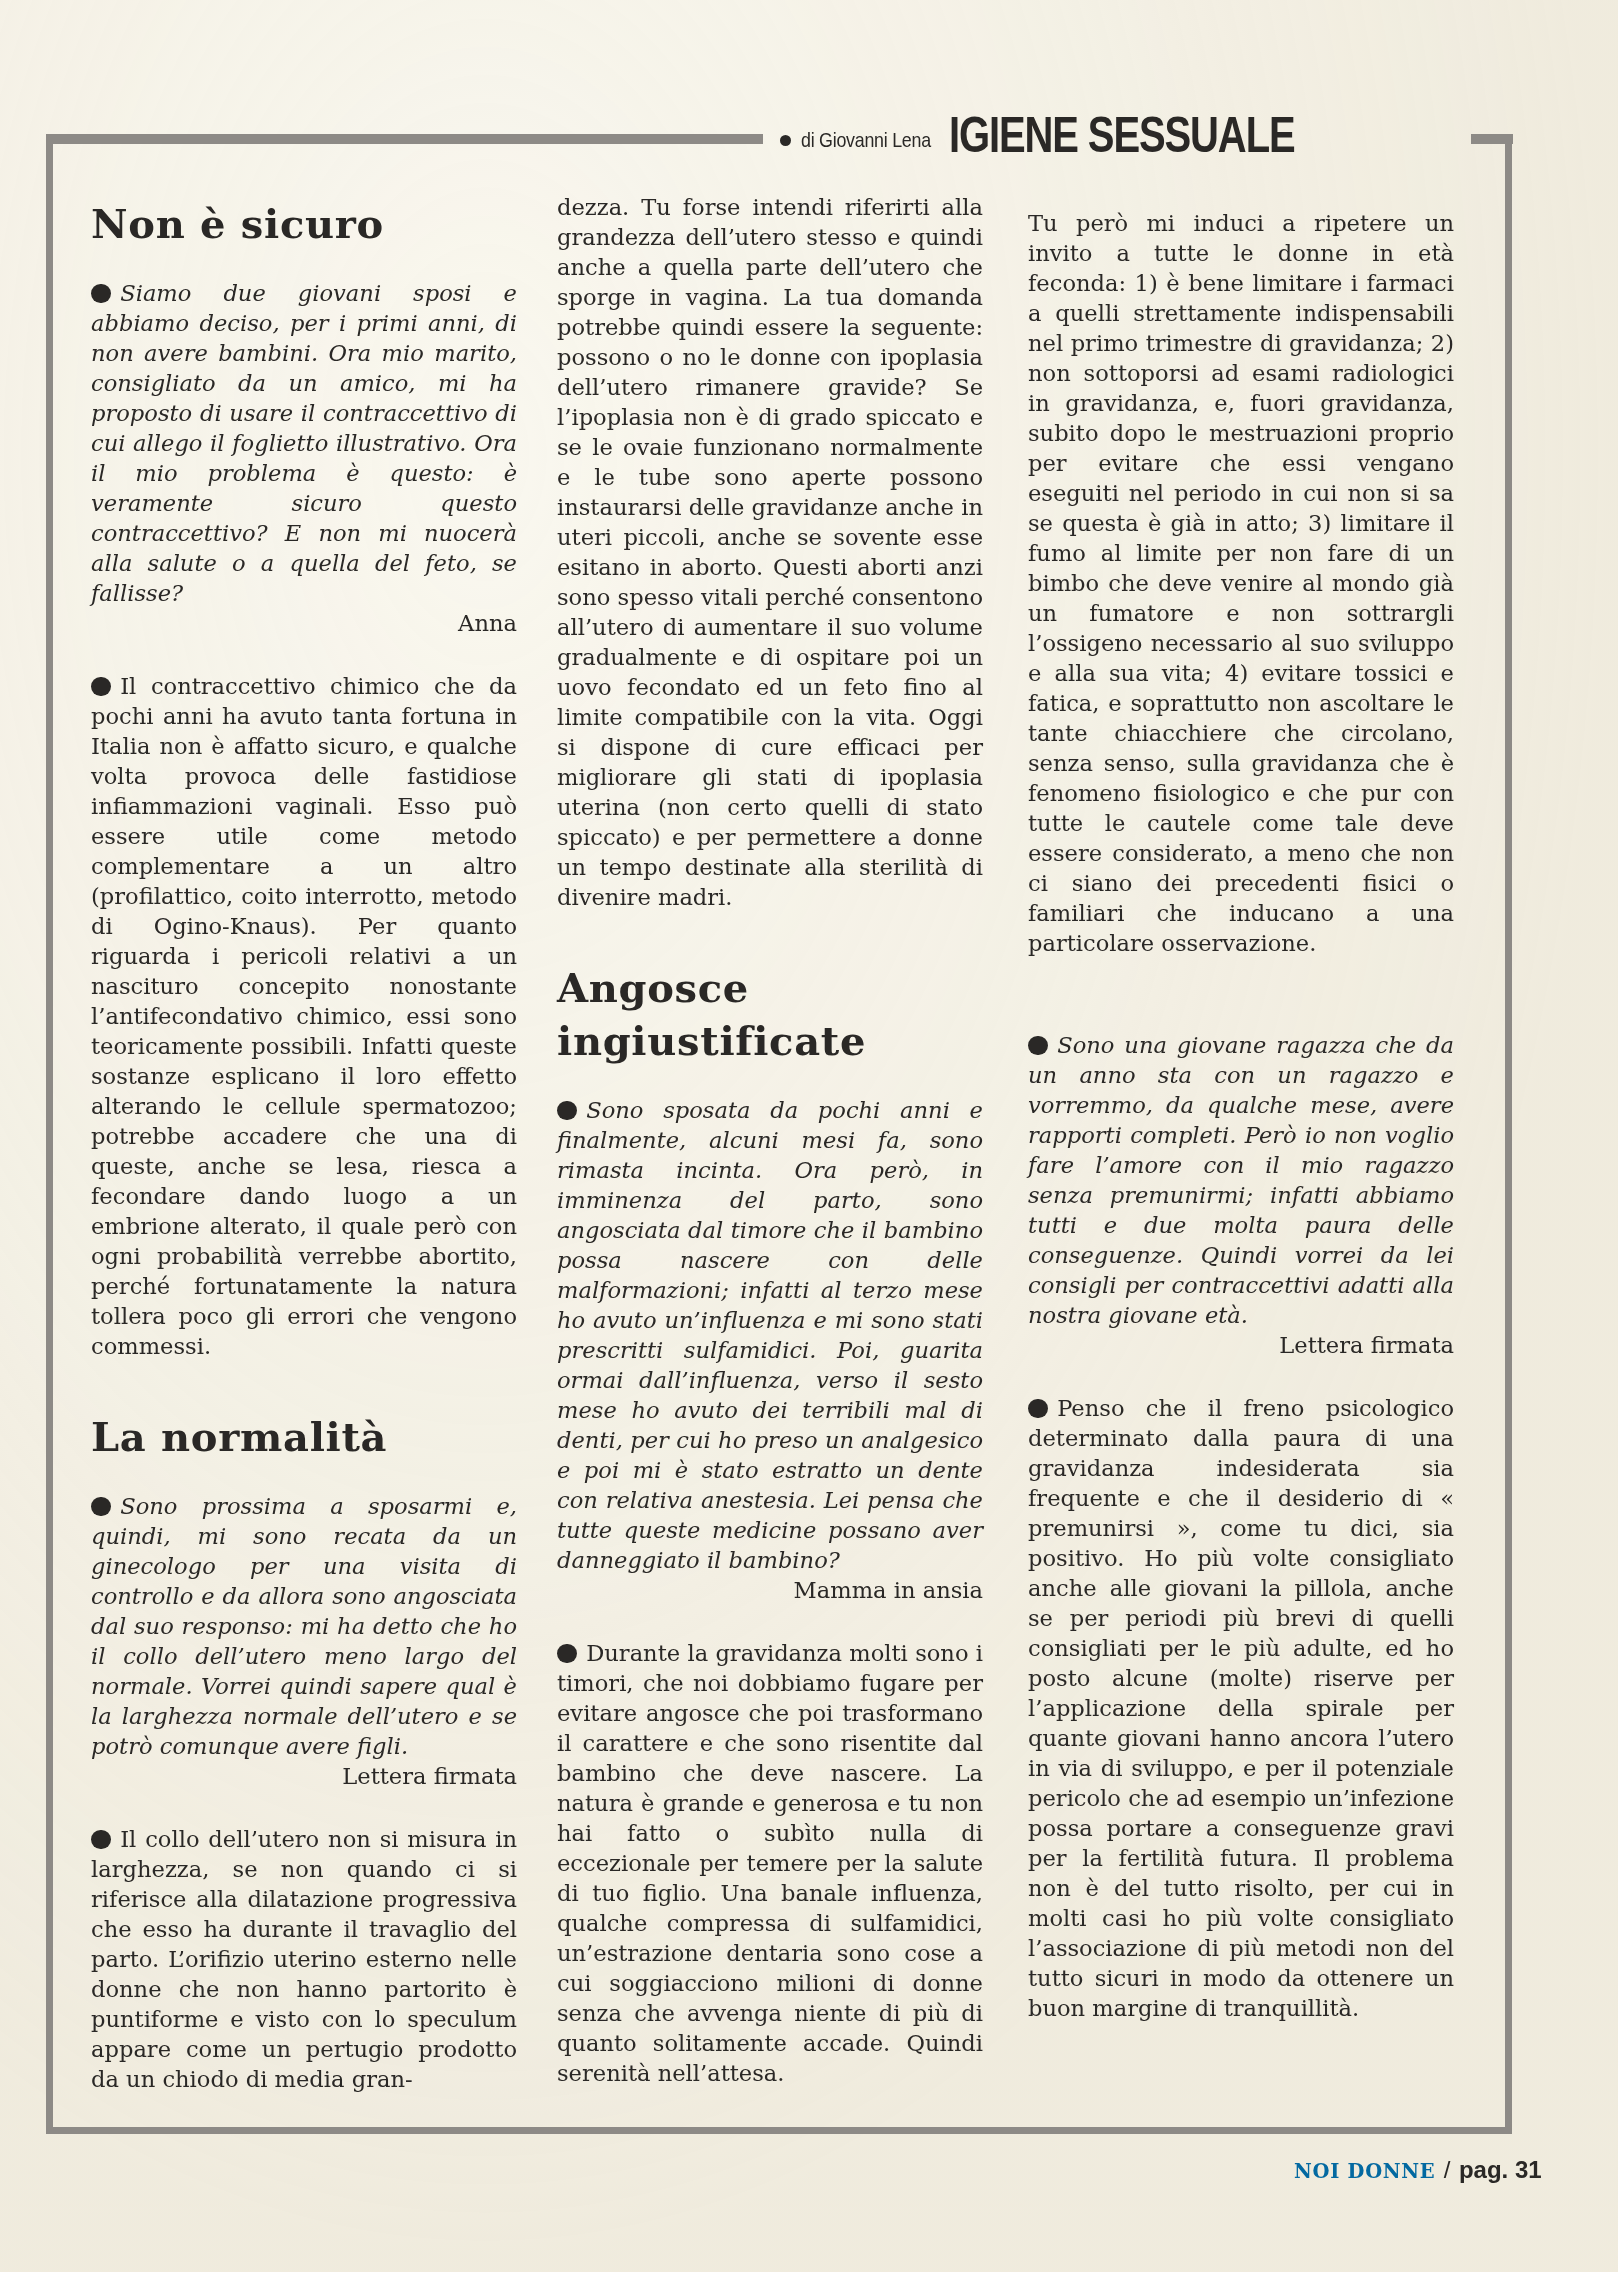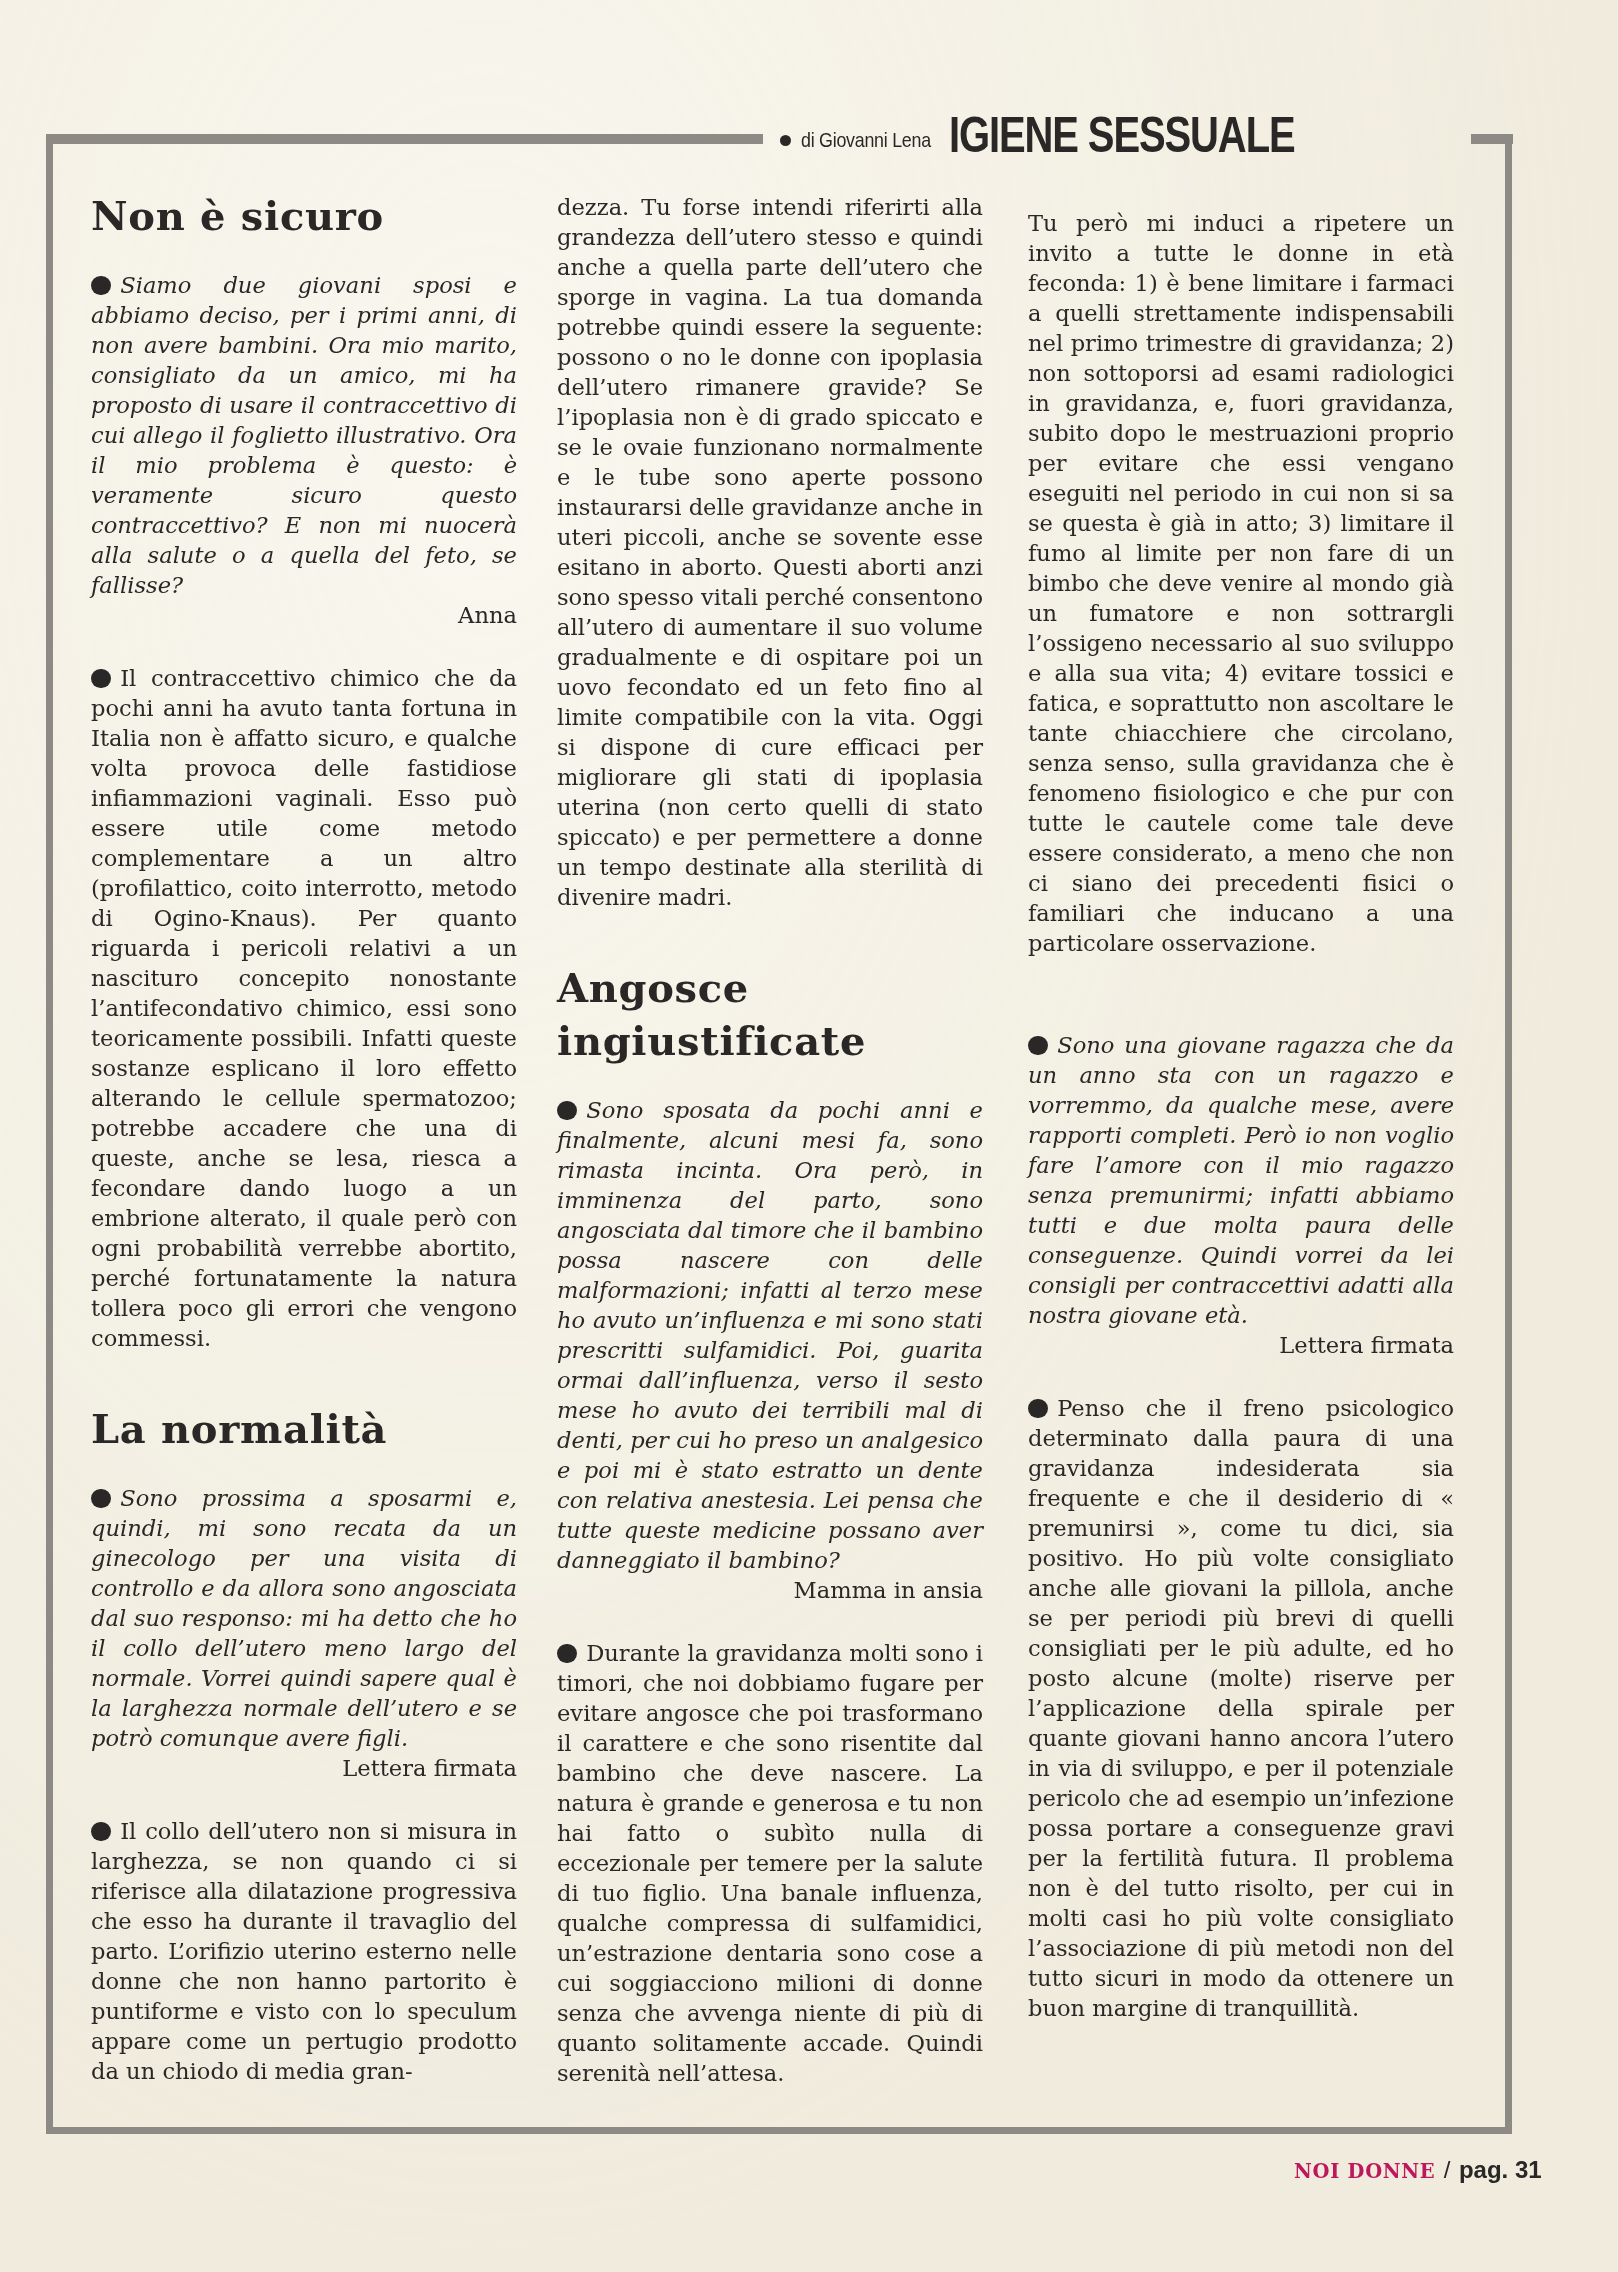--- a/index.html
+++ b/index.html
@@ -31,31 +31,31 @@
     position: absolute; top: 185px; width: 426px;
     font-size: 22.6px; line-height: 30px; text-align: justify; hyphens: manual;
   }
   .col1 { left: 91px; }
   .col2 { left: 557px; top: 192px; }
   .col3 { left: 1028px; top: 208px; }
   .title {
     font-family: "DejaVu Serif", serif; font-weight: bold; font-size: 40px; line-height: 53px;
     margin: 0 0 28px 0; letter-spacing: 0.7px;
   }
-  .title.first { margin-top: 4px; }
+  .title.first { margin-top: 12px; }
   p { margin: 0; }
   .q { font-style: italic; margin-top: 23px; }
   .sig { text-align: right; margin-bottom: 33px; }
   .bullet { display: inline-block; width: 19.5px; height: 19.5px; border-radius: 50%; background: #2a2826; margin-right: 9.7px; vertical-align: -2.1px; }
   .gap-lg { height: 49px; }
   .footer {
     position: absolute; left: 1294px; top: 2156px; display: flex; align-items: baseline; gap: 8.4px;
     font-family: "Liberation Sans", sans-serif; font-weight: bold; font-size: 24px;
   }
-  .footer .brand { font-family: "DejaVu Serif", serif; font-size: 19.5px; letter-spacing: 0.7px; color: #be185d; }
+  .footer .brand { font-family: "DejaVu Serif", serif; font-size: 19.5px; letter-spacing: 0.7px; color: #0369a1; }
   .footer .slash { font-weight: normal; }
 </style>
 </head>
 <body>
 
 <div class="frame-top-left"></div>
 <div class="frame-top-right"></div>
 <div class="frame"></div>
 
 <div class="header">

